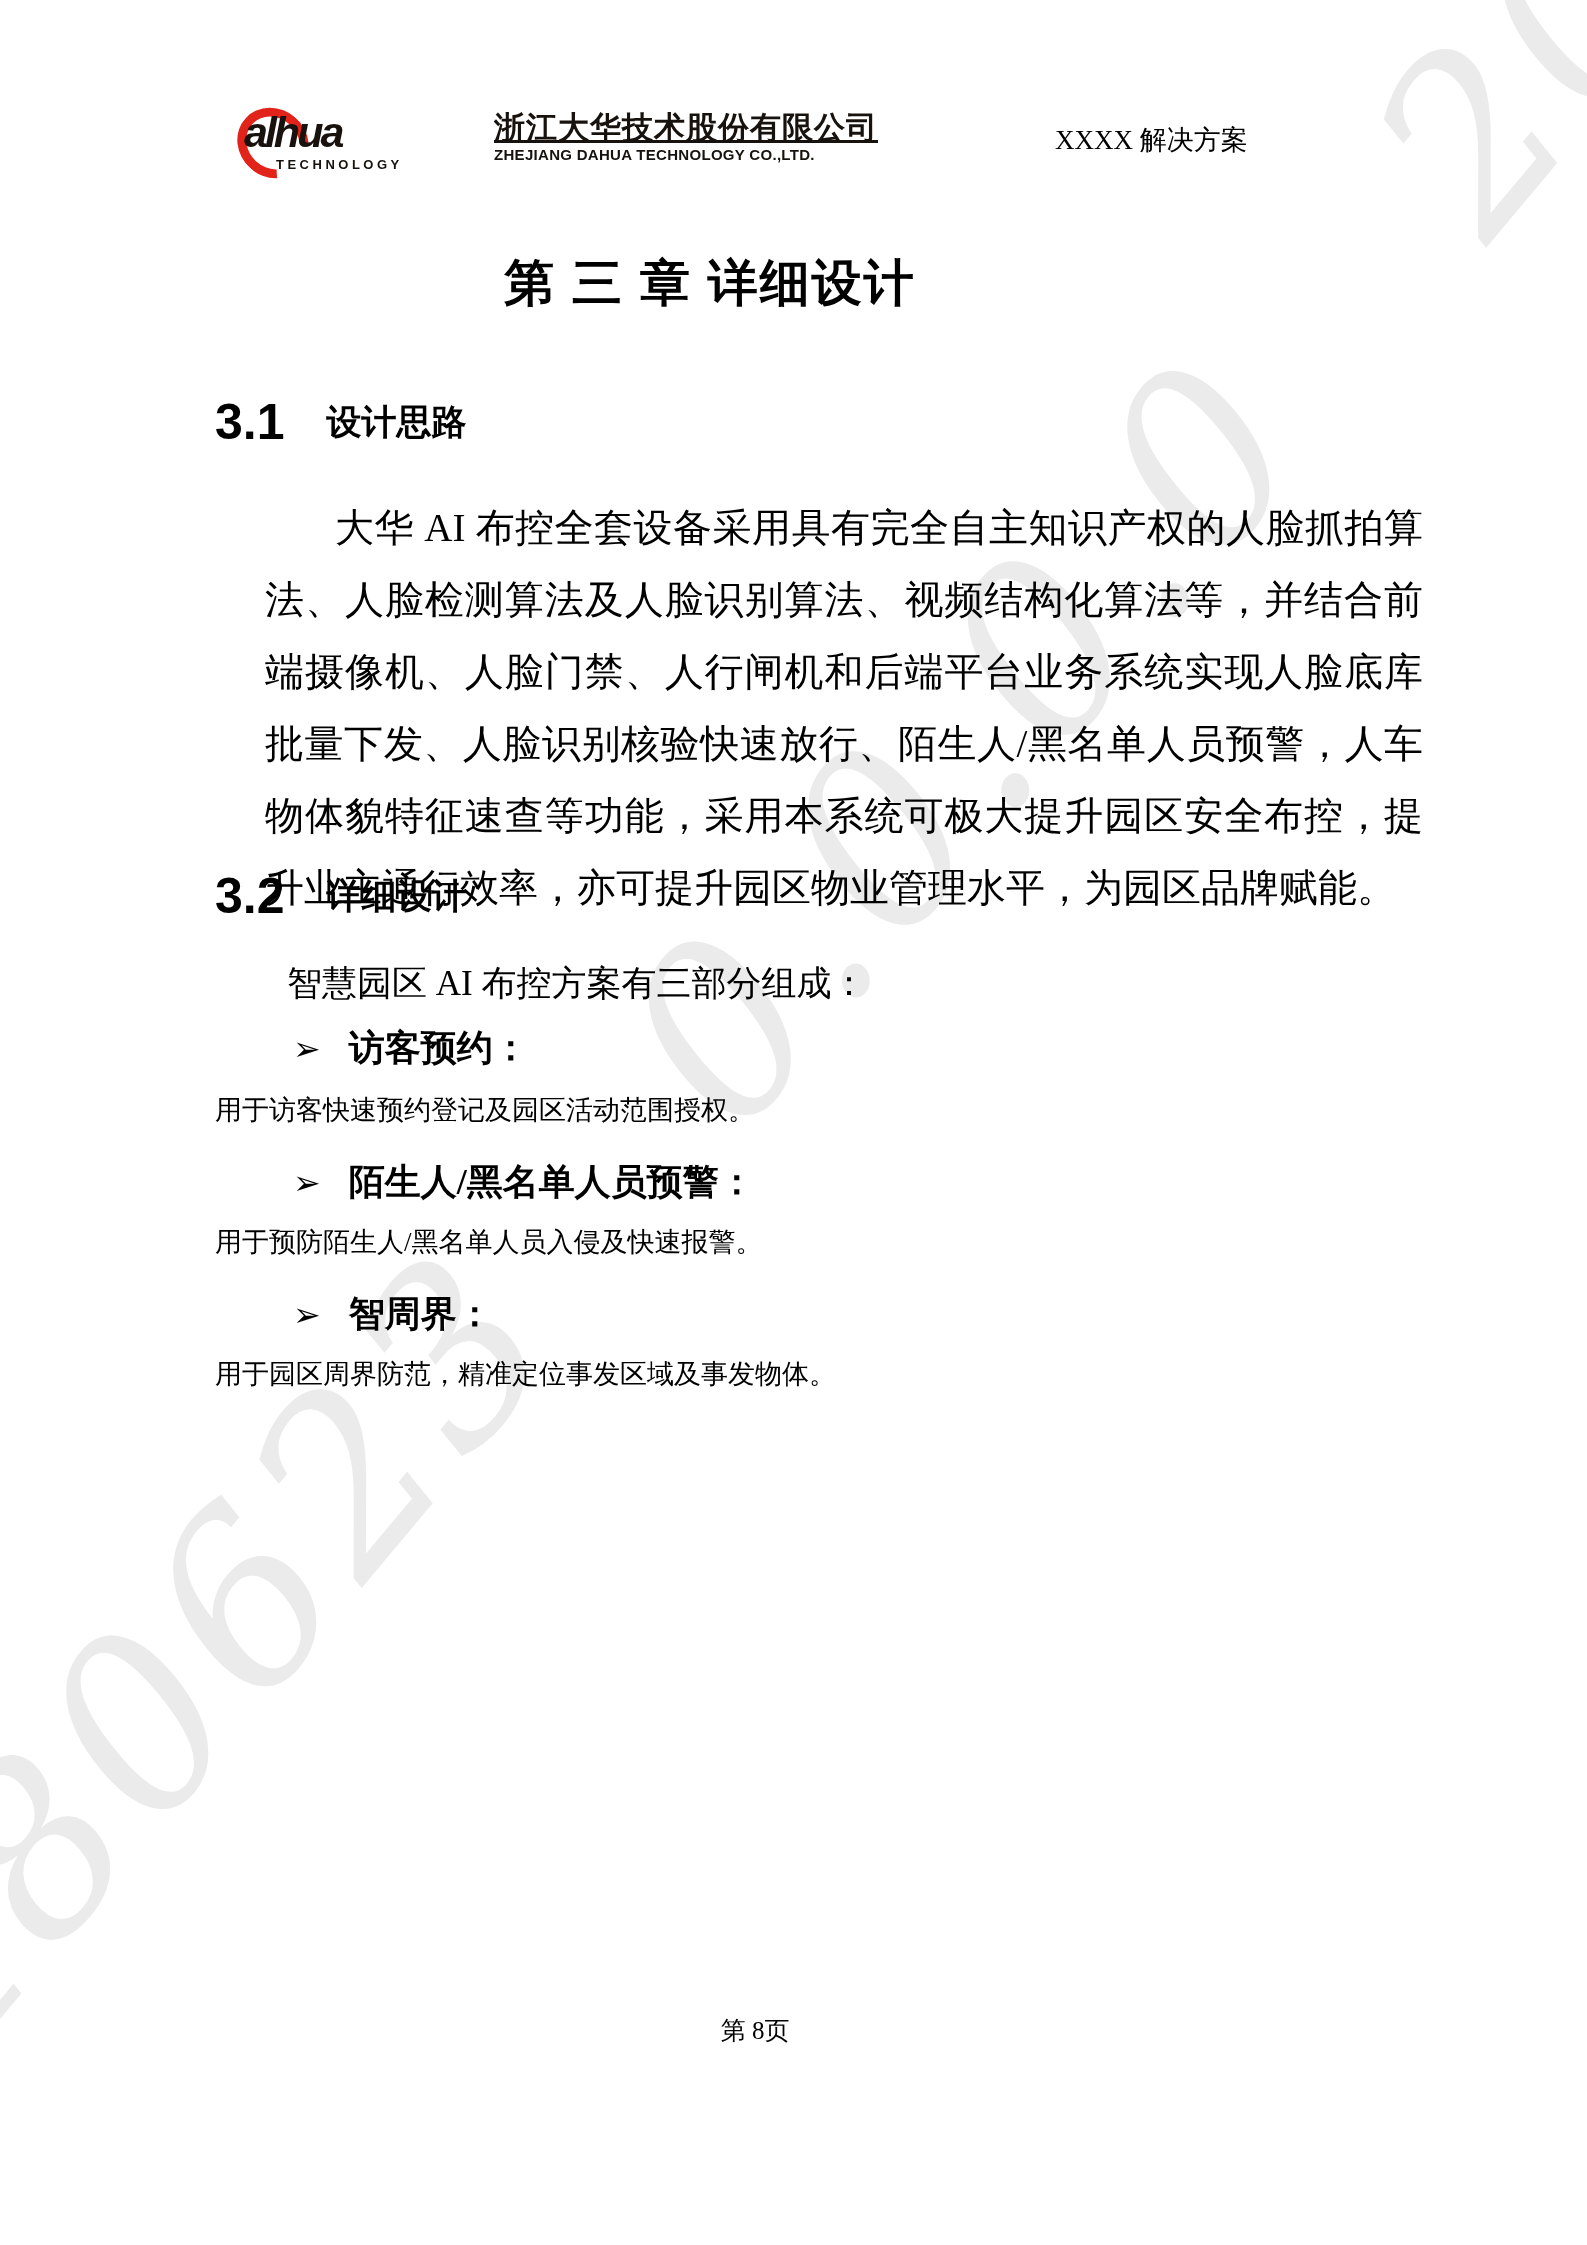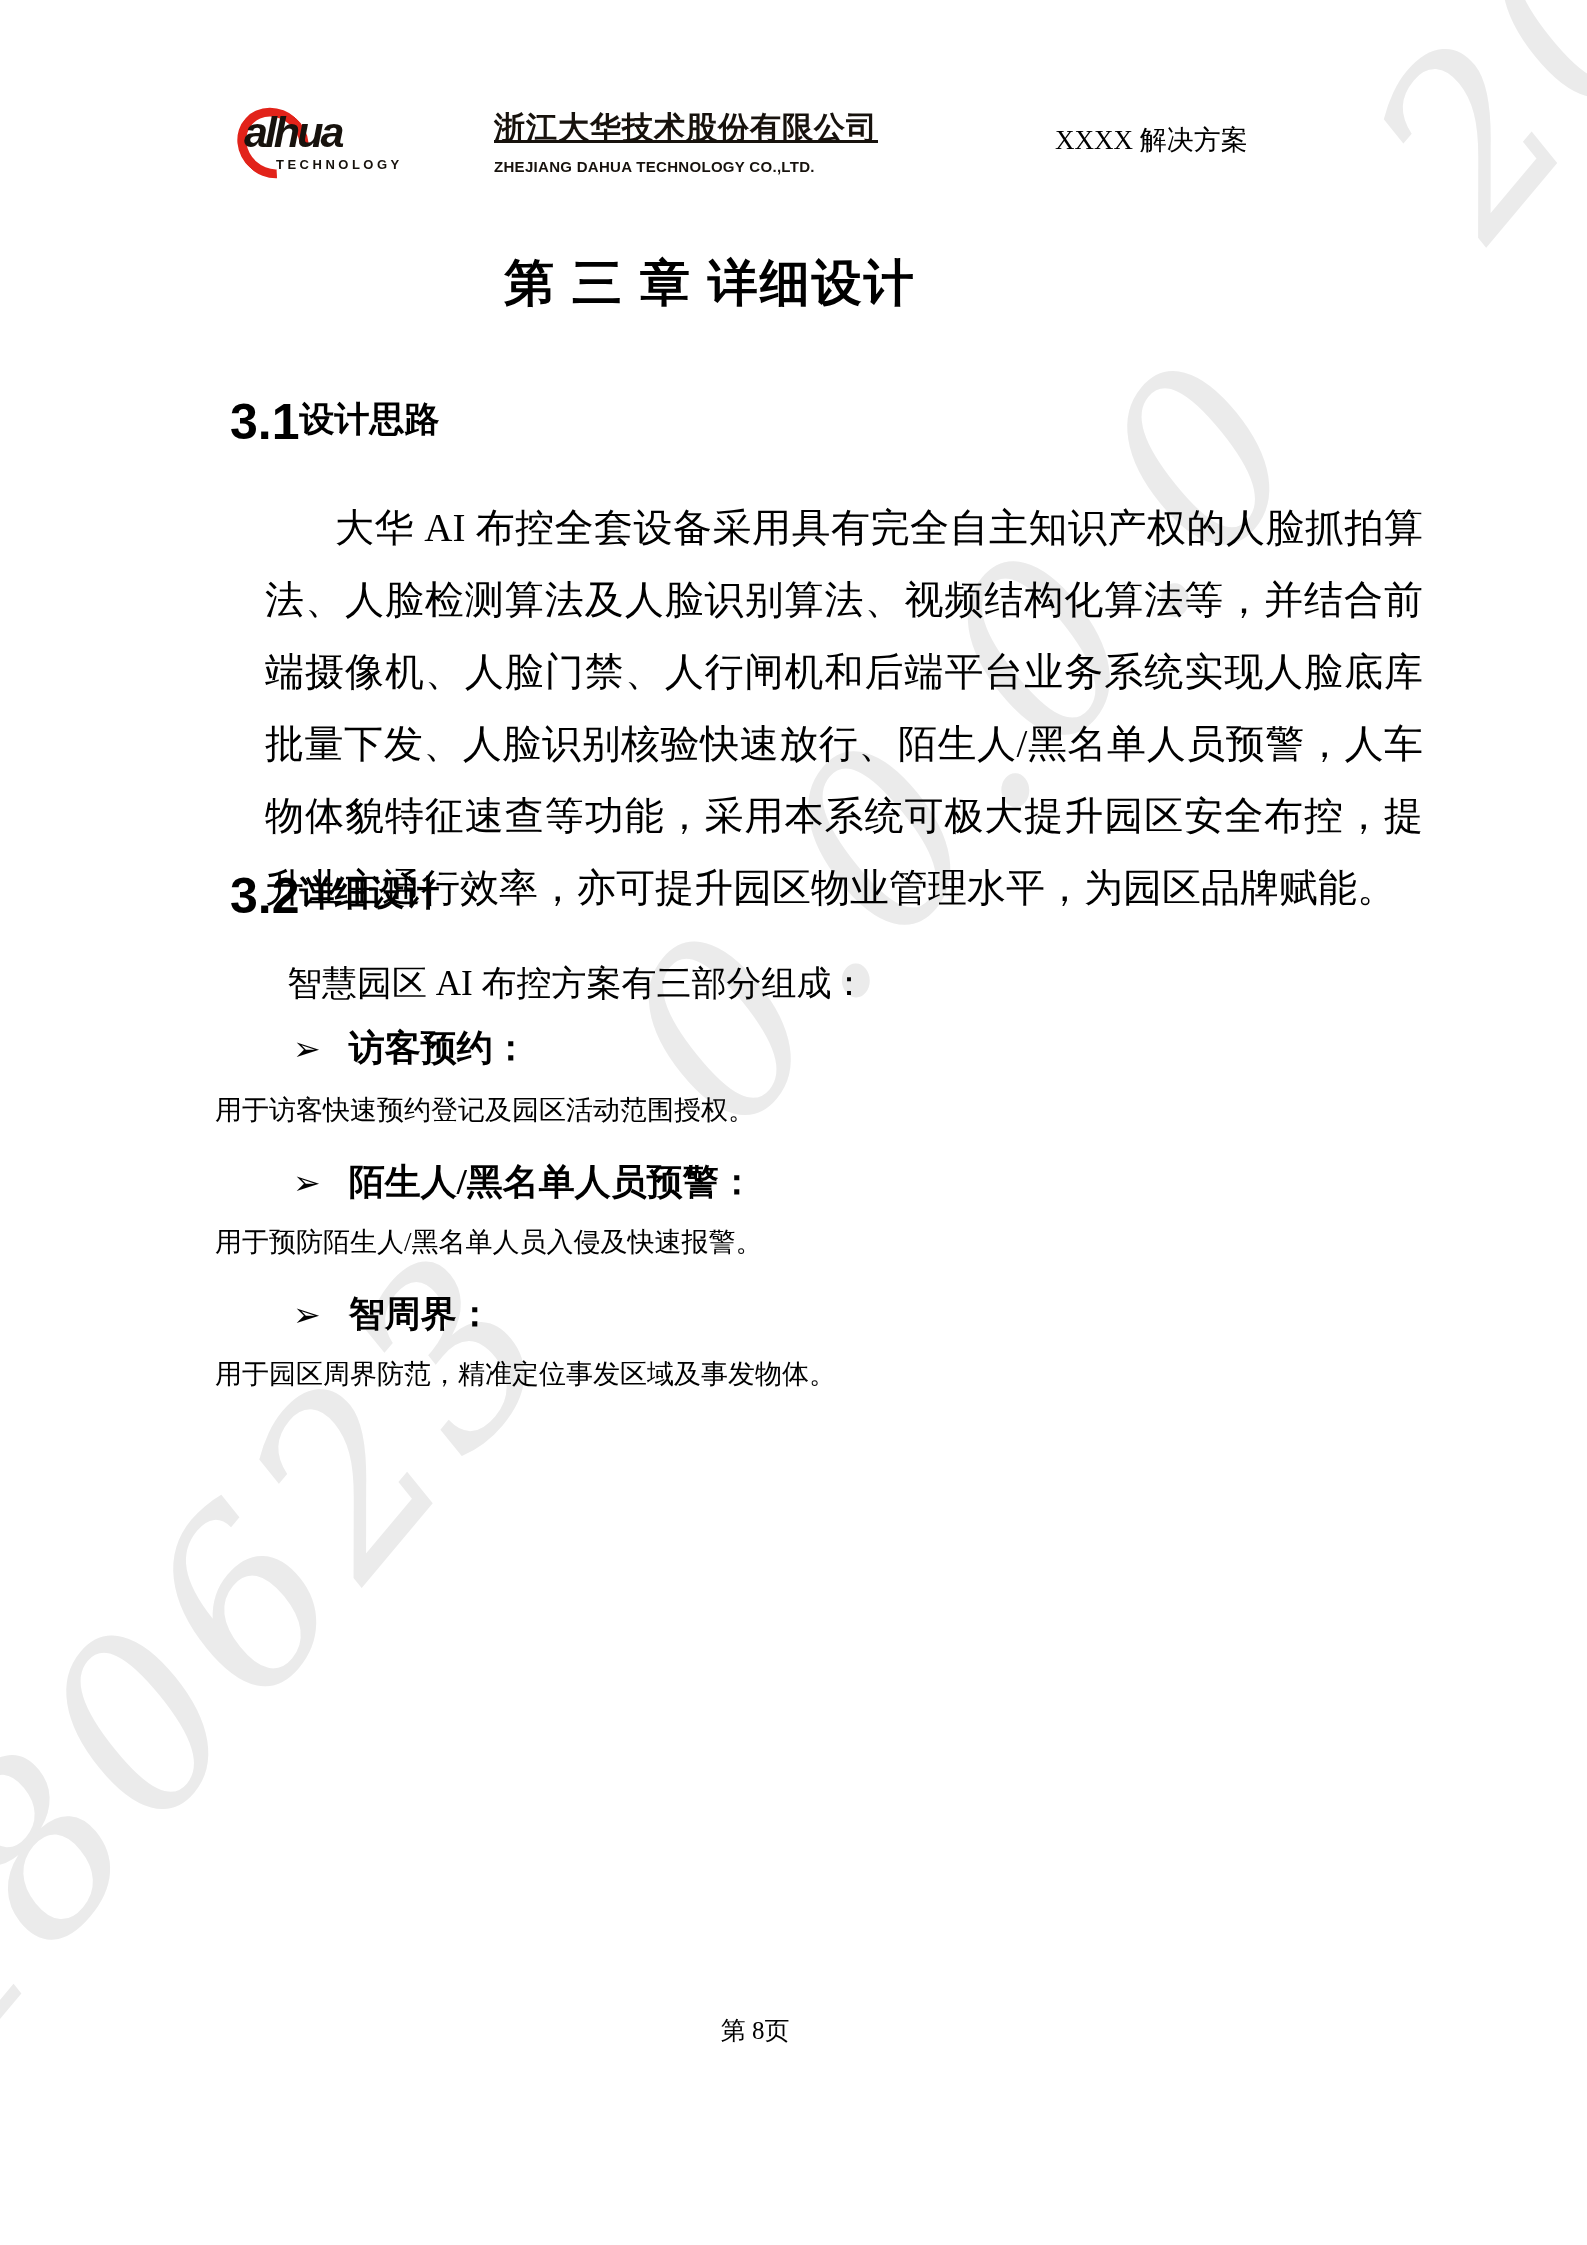--- a/index.html
+++ b/index.html
@@ -56,44 +56,43 @@
   }
   .logo-text { padding-top:6px; }
   .company-cn {
     font-family:"Liberation Sans",sans-serif;
     font-weight:700; font-size:31px; line-height:32px;
     letter-spacing:1px; color:#17120d;text-decoration:underline;
   }
   .company-en {
     font-family:"Liberation Sans",sans-serif;
     font-weight:700; font-size:15px; letter-spacing:0.3px;
-    margin-top:14px; color:#17120d;
+    margin-top:2px; color:#17120d;
   }
   .header-label {
     position:absolute; left:1055px; top:122px;
     font-size:27px; z-index:1;
   }
 
   
   .doc-title {
     position:absolute; left:215px; top:250px;
     width:1160px; box-sizing:border-box;
     padding-right:170px;
     text-align:center;
     font-family:"Liberation Sans",sans-serif;
     font-weight:700; font-size:50px; letter-spacing:2px;
     z-index:1;
   }
 
   
   .section-head {
     position:absolute; left:215px;
-    display:flex; align-items:flex-start; 
+    display:flex; align-items:center; gap:42px;
     z-index:1;
-    margin-left:15px;
   }
   .section-head .num {
     font-family:"Liberation Sans",sans-serif;
     font-weight:700; font-size:50px; line-height:52px;
   }
   .section-head .txt {
     font-family:"Liberation Sans",sans-serif;
     font-weight:700; font-size:35px;
   }
   .sec-31 { top:396px; }

